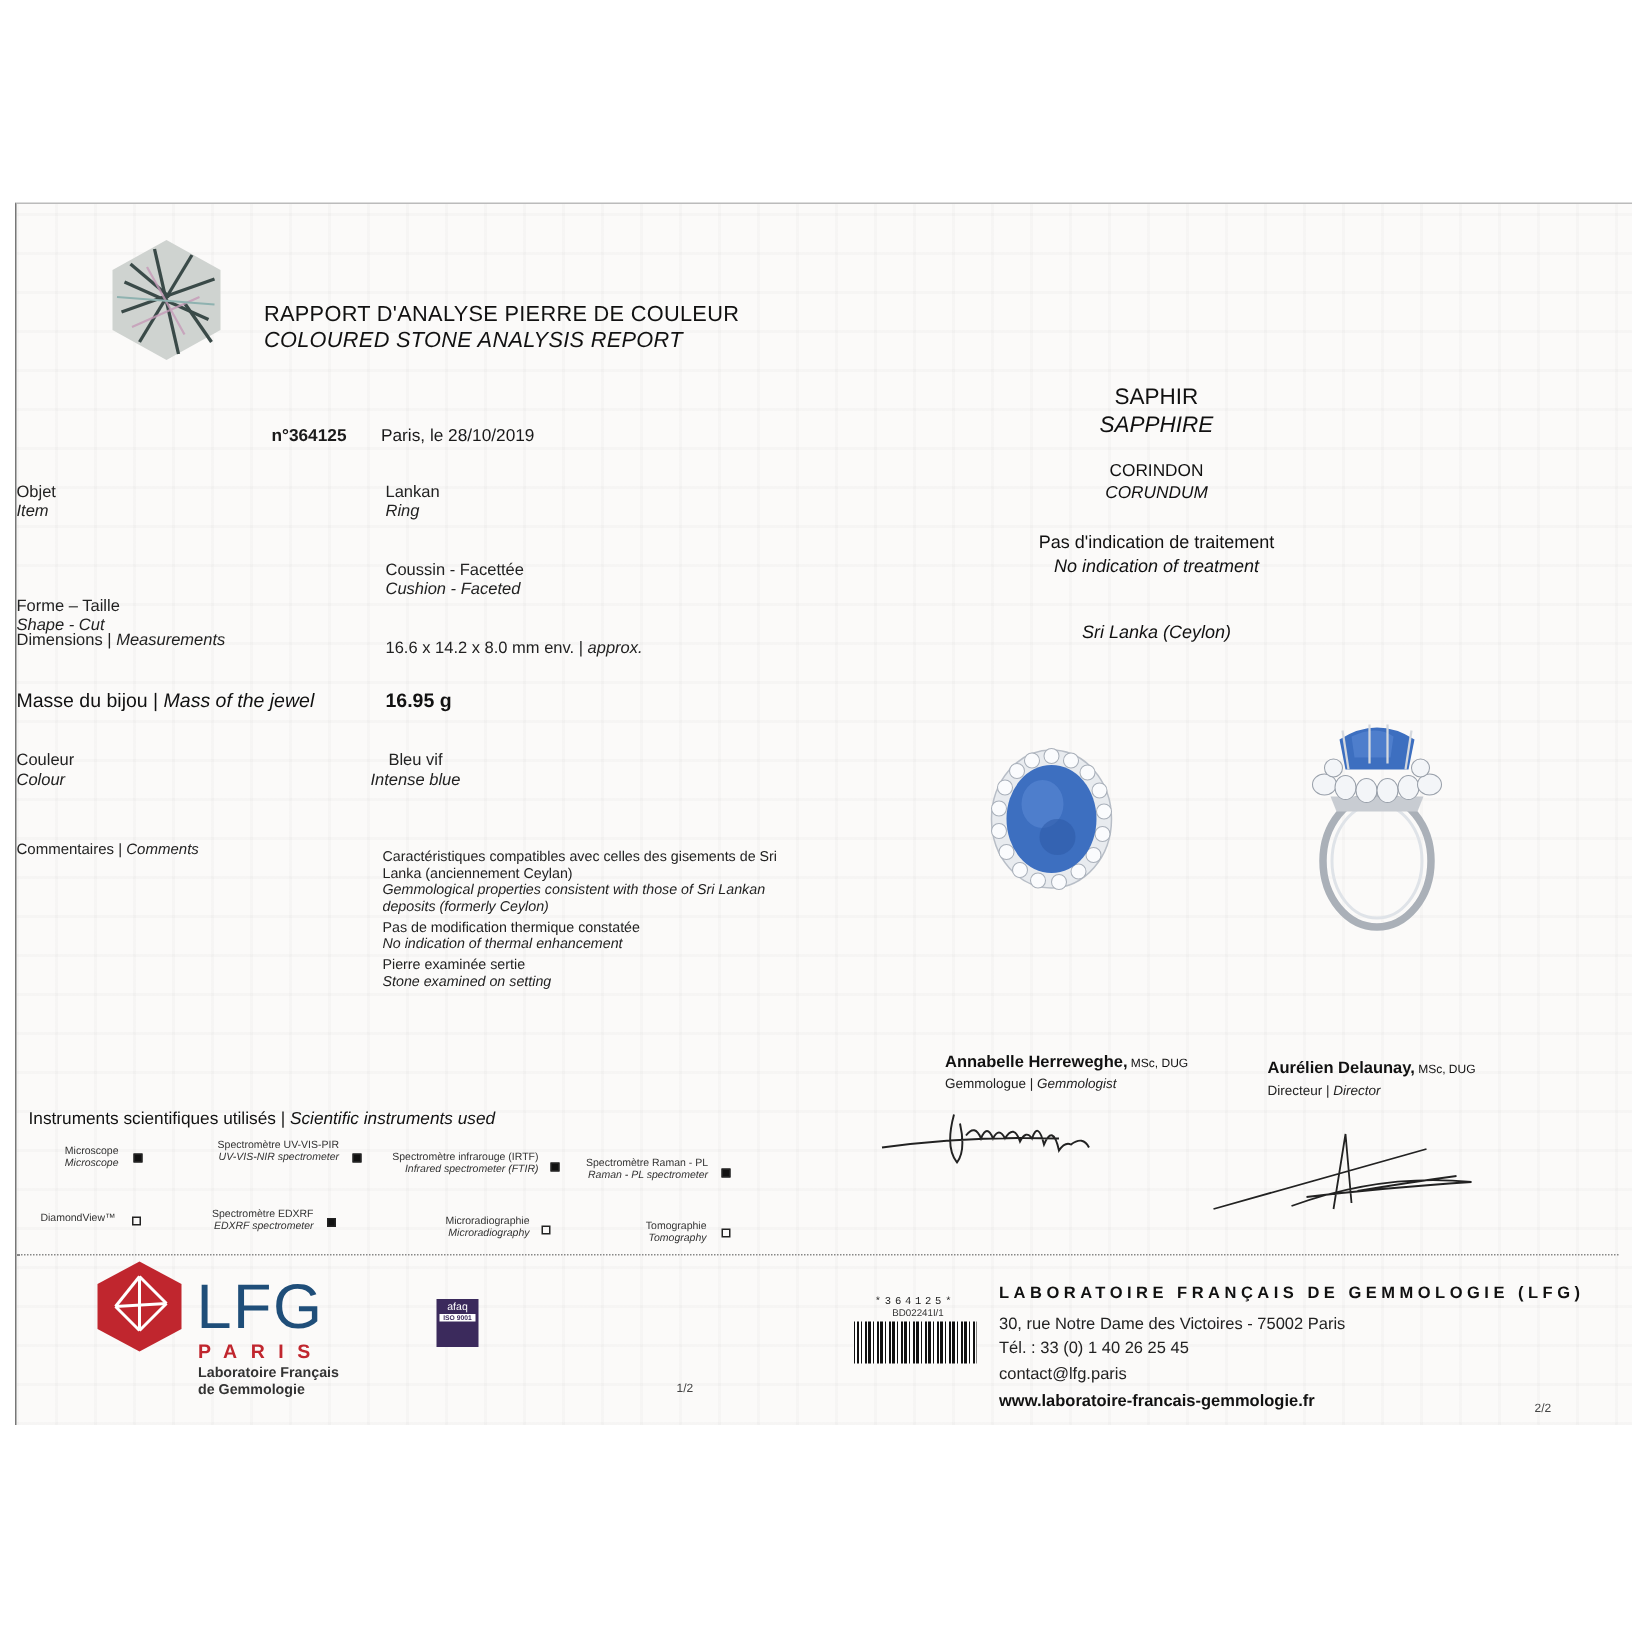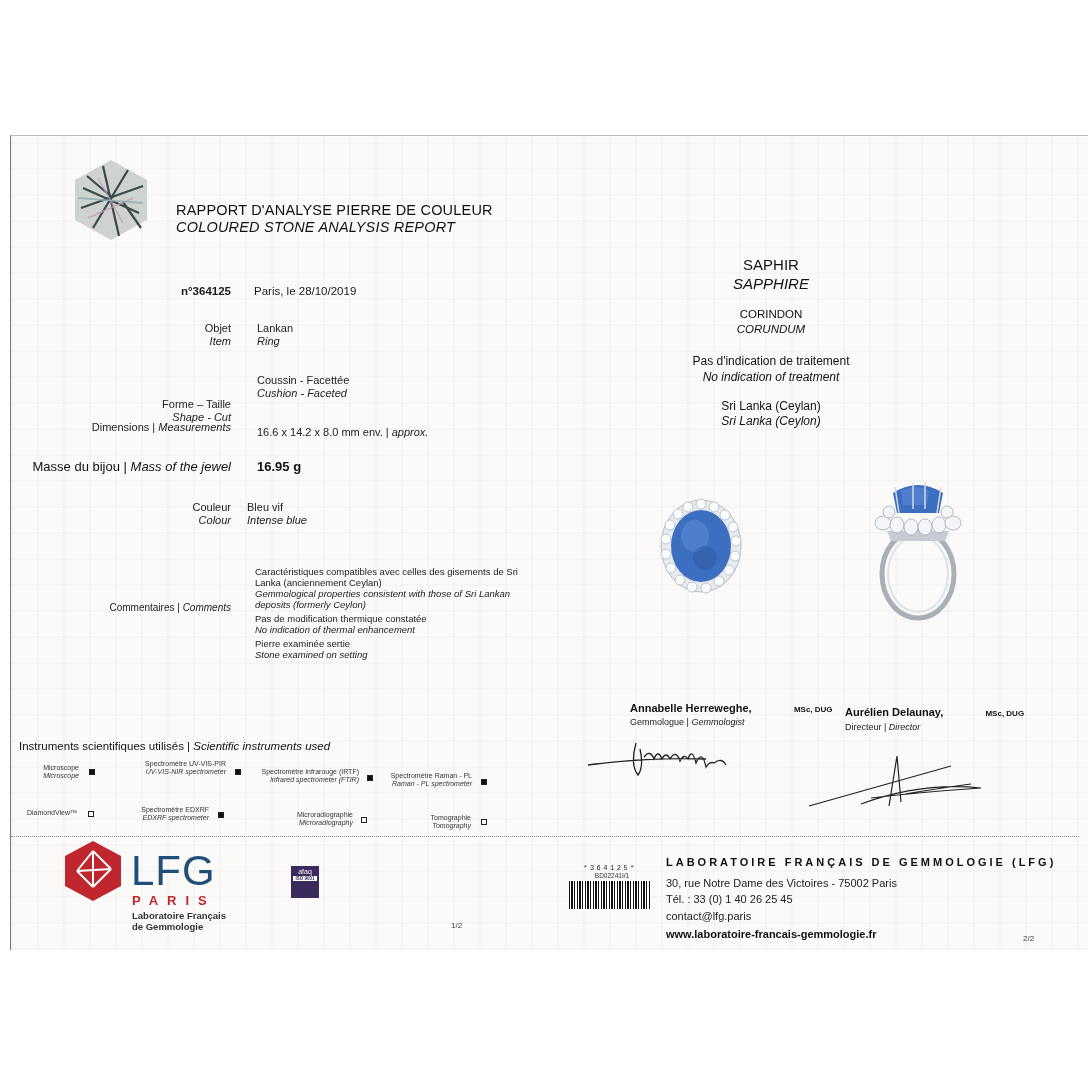--- a/index.html
+++ b/index.html
@@ -10,21 +10,21 @@
       position: absolute; left: 10px; top: 135px; width: 1078px; height: 815px;
       background-color: #fbfaf9;
       background-image:
         repeating-linear-gradient(0deg, rgba(0,0,0,0.018) 0 2px, transparent 2px 26px),
         repeating-linear-gradient(90deg, rgba(0,0,0,0.018) 0 2px, transparent 2px 26px);
       border-left: 1px solid #777;
       border-top: 1px solid #bbb;
     }
     .abs { position: absolute; }
     .it { font-style: italic; }
-    .r { text-align: right; }
+    .r { }
 
     
     .hexlogo { left: 62px; top: 22px; width: 76px; height: 84px; }
     .title-fr { left: 165px; top: 66px; font-size: 14.5px; letter-spacing: 0.2px; color: #111; }
     .title-en { left: 165px; top: 83px; font-size: 14.5px; font-style: italic; letter-spacing: 0.2px; color: #111; }
 
     .reportno { left: 170px; top: 149px; font-size: 11.5px; font-weight: bold; }
     .reportdate { left: 243px; top: 149px; font-size: 11.5px; }
 
     .lbl { font-size: 11px; line-height: 13px; color: #222; width: 220px; }
@@ -48,21 +48,21 @@
     .saphir { top: 120px; font-size: 15px; }
     .sapphire { top: 139px; font-size: 15px; font-style: italic; }
     .corindon { top: 172px; font-size: 11.5px; }
     .corundum { top: 187px; font-size: 11.5px; font-style: italic; }
     .traite { top: 218px; font-size: 12px; }
     .treatment { top: 234px; font-size: 12px; font-style: italic; }
     .lanka1 { top: 263px; font-size: 12px; }
     .lanka2 { top: 278px; font-size: 12px; font-style: italic; }
 
     .sign-name { font-size: 11px; font-weight: bold; color: #111; }
-    .sign-name small { font-weight: bold; font-size: 8px; margin-left: 40px; }
+    .sign-name small { font-weight: normal; font-size: 8px; }
     .sign-role { font-size: 9px; color: #222; }
 
     
     .lfg-word { left: 120px; top: 714px; font-size: 42px; color: #1f4e79; letter-spacing: 1px; line-height: 42px; }
     .paris { left: 121px; top: 757px; font-size: 13px; color: #c0262e; letter-spacing: 9px; font-weight: bold; }
     .lab1 { left: 121px; top: 774px; font-size: 9.5px; color: #333; font-weight: bold; }
     .lab2 { left: 121px; top: 785px; font-size: 9.5px; color: #333; font-weight: bold; }
     .afaq { left: 280px; top: 730px; width: 28px; height: 32px; background: #3b2a5c; color: #fff; font-size: 7px; text-align: center; padding-top: 2px; }
     .afaq .iso { background: #fff; color: #3b2a5c; margin: 1px 2px; font-size: 4.5px; font-weight: bold; }
     .pg1 { left: 440px; top: 785px; font-size: 8px; color: #444; }
@@ -133,26 +133,26 @@
 
   <div class="abs mass-lbl r" style="left:0;top:323px;width:220px;">
     <span>Masse du bijou | </span><span class="it">Mass of the jewel</span>
   </div>
   <div class="abs mass-val" style="left:246px;top:323px;font-weight:bold;">16.95 g</div>
 
   <div class="abs lbl r" style="left:0;top:365px;">
     <div>Couleur</div>
       <div class="it">Colour</div>
   </div>
-  <div class="abs val" style="left:236px;top:365px;">
+  <div class="abs val" style="left:236px;top:365px;text-align:center;">
     <div>Bleu vif</div>
       <div class="it">Intense blue</div>
   </div>
 
-  <div class="abs lbl r" style="left:0;top:424px;font-size:10px;margin-top:41px;">
+  <div class="abs lbl r" style="left:0;top:424px;font-size:10px;">
     <span>Commentaires | </span><span class="it">Comments</span>
   </div>
   <div class="abs comments">
     <p><span>Caractéristiques compatibles avec celles des gisements de Sri Lanka (anciennement Ceylan)</span><br><span class="it">Gemmological properties consistent with those of Sri Lankan deposits (formerly Ceylon)</span></p>
     <p><span>Pas de modification thermique constatée</span><br><span class="it">No indication of thermal enhancement</span></p>
     <p><span>Pierre examinée sertie</span><br><span class="it">Stone examined on setting</span></p>
   </div>
 
   <div class="abs inst-title">
     <span>Instruments scientifiques utilisés | </span><span class="it">Scientific instruments used</span>
@@ -206,21 +206,20 @@
   <span class="abs box" style="left:470px;top:683px;"></span>
 
   <div class="abs dotline" style="left:0;top:700px;width:1068px;"></div>
 
   <div class="abs rc sapphire">SAPPHIRE</div>
   <div class="abs rc saphir">SAPHIR</div>
   <div class="abs rc corindon">CORINDON</div>
   <div class="abs rc corundum">CORUNDUM</div>
   <div class="abs rc treatment">No indication of treatment</div>
   <div class="abs rc traite">Pas d'indication de traitement</div>
-  <div class="abs rc lanka1">Sri Lanka (Ceylan)</div>
   <div class="abs rc lanka2">Sri Lanka (Ceylon)</div>
 
   <svg class="abs" style="left:648px;top:360px;" width="84" height="100" viewBox="0 0 84 100">
     <ellipse cx="42" cy="50" rx="40" ry="46" fill="#e8ebef" stroke="#b8bec7" stroke-width="1"></ellipse>
     <g fill="#fafbfd" stroke="#a9b0ba" stroke-width="0.7">
       <circle cx="42" cy="8" r="5"></circle>
         <circle cx="55" cy="11" r="5"></circle>
         <circle cx="66" cy="19" r="5"></circle>
         <circle cx="74" cy="31" r="5"></circle>
       <circle cx="77" cy="45" r="5"></circle>

